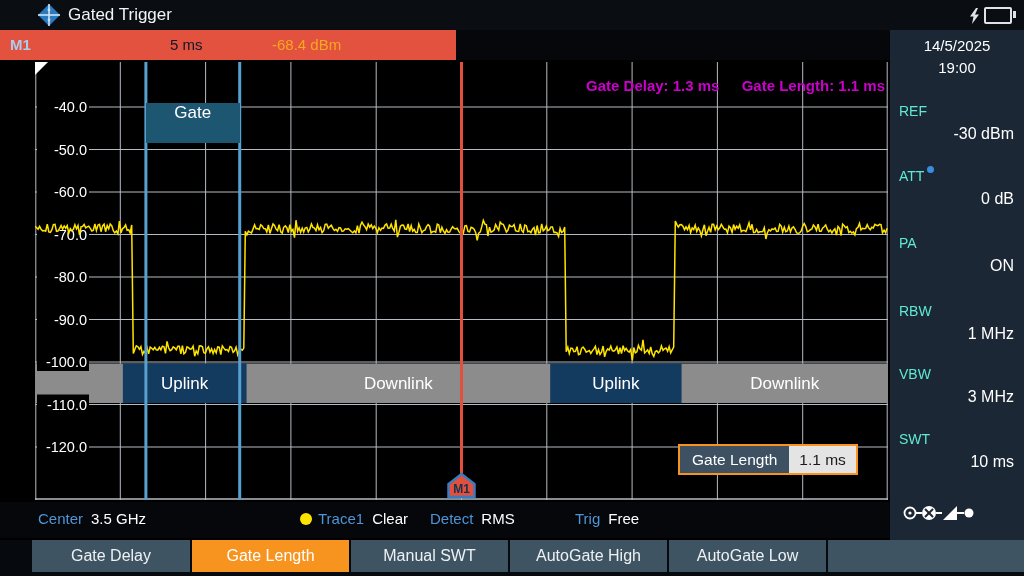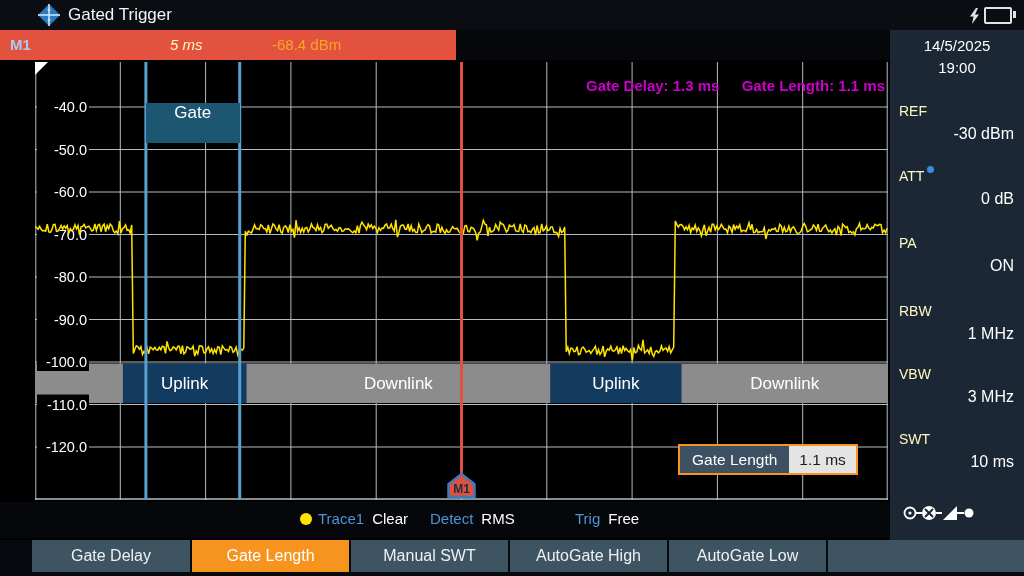--- a/index.html
+++ b/index.html
@@ -9,28 +9,28 @@
   .titlebar{position:absolute;left:0;top:0;width:1024px;height:30px;background:#0a0d12;}
   .rs-logo{position:absolute;left:38px;top:4px;}
   .app-title{position:absolute;left:68px;top:0;line-height:30px;color:#f2f4f6;font-size:17px;}
   .batt-group{position:absolute;right:12px;top:7px;display:flex;align-items:center;gap:4px;}
   .batt{width:24px;height:13px;border:2px solid #dfe3e8;border-radius:2px;position:relative;}
   .batt:after{content:'';position:absolute;right:-6px;top:2px;width:3px;height:7px;background:#dfe3e8;}
   
   .markerrow{position:absolute;left:0;top:30px;width:890px;height:30px;background:#05070b;}
   .markerbar{position:absolute;left:0;top:0;width:456px;height:30px;background:#e2523e;}
   .mk-name{position:absolute;left:10px;top:0;line-height:30px;color:#a8cdf0;font-weight:bold;font-size:15px;}
-  .mk-time{position:absolute;left:170px;top:0;line-height:30px;color:#fef9c3;font-size:15px;font-style:italic;}
+  .mk-time{position:absolute;left:170px;top:0;line-height:30px;color:#0f172a;font-size:15px;}
   .mk-level{position:absolute;left:272px;top:0;line-height:30px;color:#f6a821;font-size:15px;}
   
   .sidebar{position:absolute;left:890px;top:30px;width:134px;height:510px;background:#1b2734;}
   .sb-date{position:absolute;left:0;top:7px;width:100%;text-align:center;color:#fff;font-size:15px;}
   .sb-time{position:absolute;left:0;top:29px;width:100%;text-align:center;color:#fff;font-size:15px;}
   .sb-group{position:absolute;left:0;width:100%;}
-  .sb-label{position:absolute;left:9px;top:0;color:#fef9c3;font-size:14px;}
+  .sb-label{position:absolute;left:9px;top:0;color:#5eead4;font-size:14px;}
   .dot{display:none;width:7px;height:7px;border-radius:50%;background:#3b8ede;position:absolute;top:-2px;margin-left:3px;}
   .sb-value{position:absolute;right:10px;top:22px;color:#fff;font-size:16px;}
   .chain-icon{position:absolute;left:12px;top:470px;}
   
   .chart-svg{position:absolute;left:35px;top:62px;}
   .gatebox{position:absolute;top:103px;height:40px;background:#1d5671;display:flex;
            align-items:flex-start;justify-content:center;color:#fff;font-size:17px;z-index:6;}
   .annotation{position:absolute;top:77px;right:139px;color:#cc00cc;font-weight:bold;font-size:15px;
               white-space:nowrap;z-index:7;}
   .annotation .ann2{margin-left:18px;}
@@ -187,20 +187,23 @@
     <span>Gate Delay: 1.3 ms</span>
     <span class="ann2">Gate Length: 1.1 ms</span>
   </div>
 
   <div class="gate-entry">
     <span class="ge-label">Gate Length</span>
     <span class="ge-value">1.1 ms</span>
   </div>
 
   <div class="statusbar">
+    <div class="st-item" style="left:38px">
+      <span class="st-label">Center</span><span class="st-value">3.5 GHz</span>
+    </div>
     <div class="st-item" style="left:300px">
       <span class="tr-dot"></span><span class="st-label">Trace1</span><span class="st-value">Clear</span>
     </div>
     <div class="st-item" style="left:430px">
       <span class="st-label">Detect</span><span class="st-value">RMS</span>
     </div>
     <div class="st-item" style="left:575px">
       <span class="st-label">Trig</span><span class="st-value">Free</span>
     </div>
   </div>

